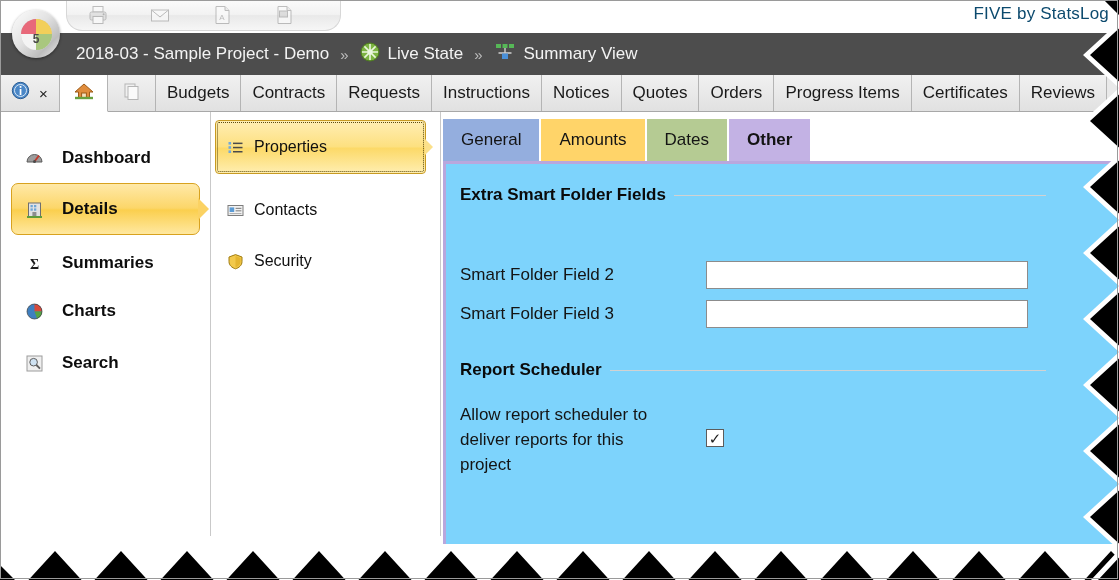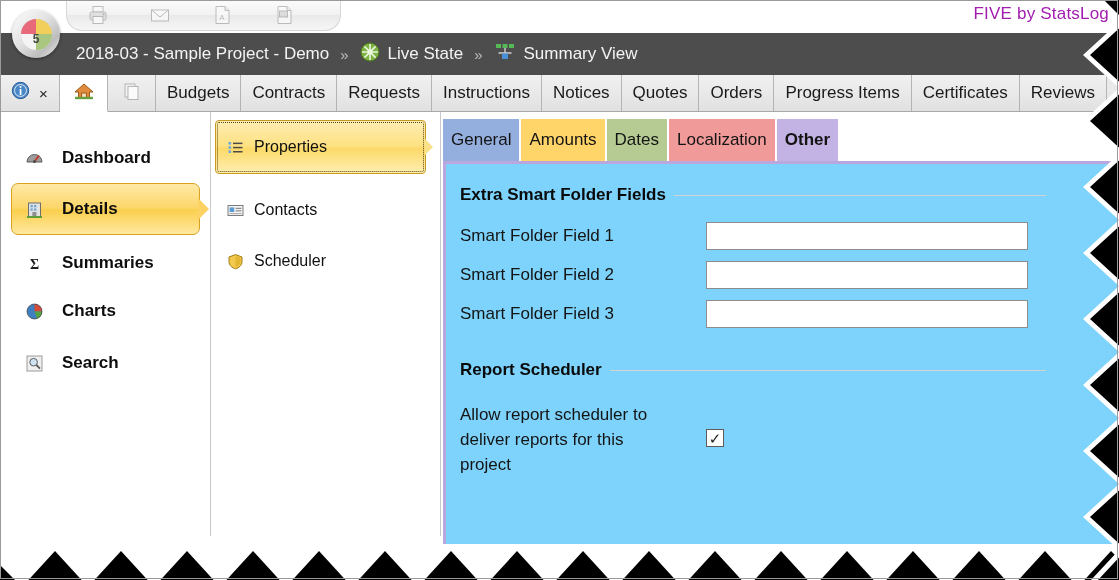--- a/index.html
+++ b/index.html
@@ -22,21 +22,21 @@
     position:absolute;left:66px;top:0px;width:275px;height:31px;
     background:linear-gradient(to bottom,#fbfbfb 0%,#f2f2f2 48%,#e9e9e9 52%,#f6f6f6 100%);
     border:1px solid #d7d7d7;border-top:none;
     border-radius:0 0 16px 16px;
     box-sizing:border-box;
     display:flex;align-items:center;gap:0px;
   }
   .tb-ico{width:62px;height:28px;display:flex;align-items:center;justify-content:center;opacity:.62;}
 
   .brandline{
-    position:absolute;right:10px;top:4px;font-size:17px;color:#a21caf;
+    position:absolute;right:10px;top:4px;font-size:17px;color:#0c4a6e;
     font-family:"Liberation Sans",sans-serif;letter-spacing:.2px;white-space:nowrap;
   }
 
   
   .logo-orb{
     position:absolute;left:12px;top:10px;width:48px;height:48px;border-radius:50%;
     background:linear-gradient(135deg,#fdfdfd 0%,#e2e2e2 45%,#bdbdbd 75%,#f2f2f2 100%);
     box-shadow:0 1px 3px rgba(0,0,0,.45);
     display:flex;align-items:center;justify-content:center;
     z-index:40;
@@ -115,21 +115,21 @@
     content:"";position:absolute;right:-8px;top:50%;transform:translateY(-50%);
     width:0;height:0;border-top:8px solid transparent;border-bottom:8px solid transparent;
     border-left:8px solid #fbe08a;
   }
   .sub-ico{width:18px;height:18px;display:flex;align-items:center;justify-content:center;flex:0 0 18px;}
 
   
   .content-tabs{position:absolute;left:443px;top:119px;height:42px;display:flex;align-items:stretch;}
   .ctab{
     display:flex;align-items:center;justify-content:center;
-    font-size:17px;color:#141414;padding:0 8px;box-sizing:border-box;white-space:nowrap;
+    font-size:17px;color:#141414;padding:0 18px;box-sizing:border-box;white-space:nowrap;
     border-right:2px solid #ffffff;
   }
   .ctab.cur{font-weight:bold;border-right:none;}
 
   .panel{
     position:absolute;left:443px;top:161px;width:676px;height:383px;
     border-left:3px solid #b9a7dd;border-top:3px solid #b9a7dd;
     background:#7dd3fc;box-sizing:border-box;
   }
 
@@ -369,43 +369,38 @@
       <span>Contacts</span>
     </div>
 
     <div class="sub-item" style="top:135px">
       <span class="sub-ico">
         <svg width="17" height="17" viewBox="0 0 17 17">
           <path d="M8.5 1.6 L15 4 V8.6 C15 12.3 12 14.8 8.5 15.8 C5 14.8 2 12.3 2 8.6 V4 Z" fill="#f2c94c" stroke="#a07c10"></path>
           <path d="M8.5 3 L13.6 5 V8.6 C13.6 11.5 11.2 13.5 8.5 14.4 Z" fill="#e4b530"></path>
         </svg>
       </span>
-      <span>Scheduler</span>
+      <span>Security</span>
     </div>
   </div>
 
   <div class="content-tabs">
     <div class="ctab" style="background:#94aede">General</div>
     <div class="ctab" style="background:#ffd469">Amounts</div>
     <div class="ctab" style="background:#b5cb93">Dates</div>
-    <div class="ctab" style="background:#f09a9a">Localization</div>
     <div class="ctab cur" style="background:#c3b2e4">Other</div>
   </div>
 
   <div class="panel">
 
     <div class="sect" style="left:14px;top:21px;width:586px">
       <span class="sect-title">Extra Smart Folder Fields</span>
       <span class="sect-rule"></span>
     </div>
 
-    <div class="frow" style="left:14px;top:58px">
-      <span class="flabel" style="width:246px">Smart Folder Field 1</span>
-      <input class="finput" type="text" value="" style="">
-    </div>
 
     <div class="frow" style="left:14px;top:97px">
       <span class="flabel" style="width:246px">Smart Folder Field 2</span>
       <input class="finput" type="text" value="" style="">
     </div>
 
     <div class="frow" style="left:14px;top:136px">
       <span class="flabel" style="width:246px">Smart Folder Field 3</span>
       <input class="finput" type="text" value="" style="">
     </div>

